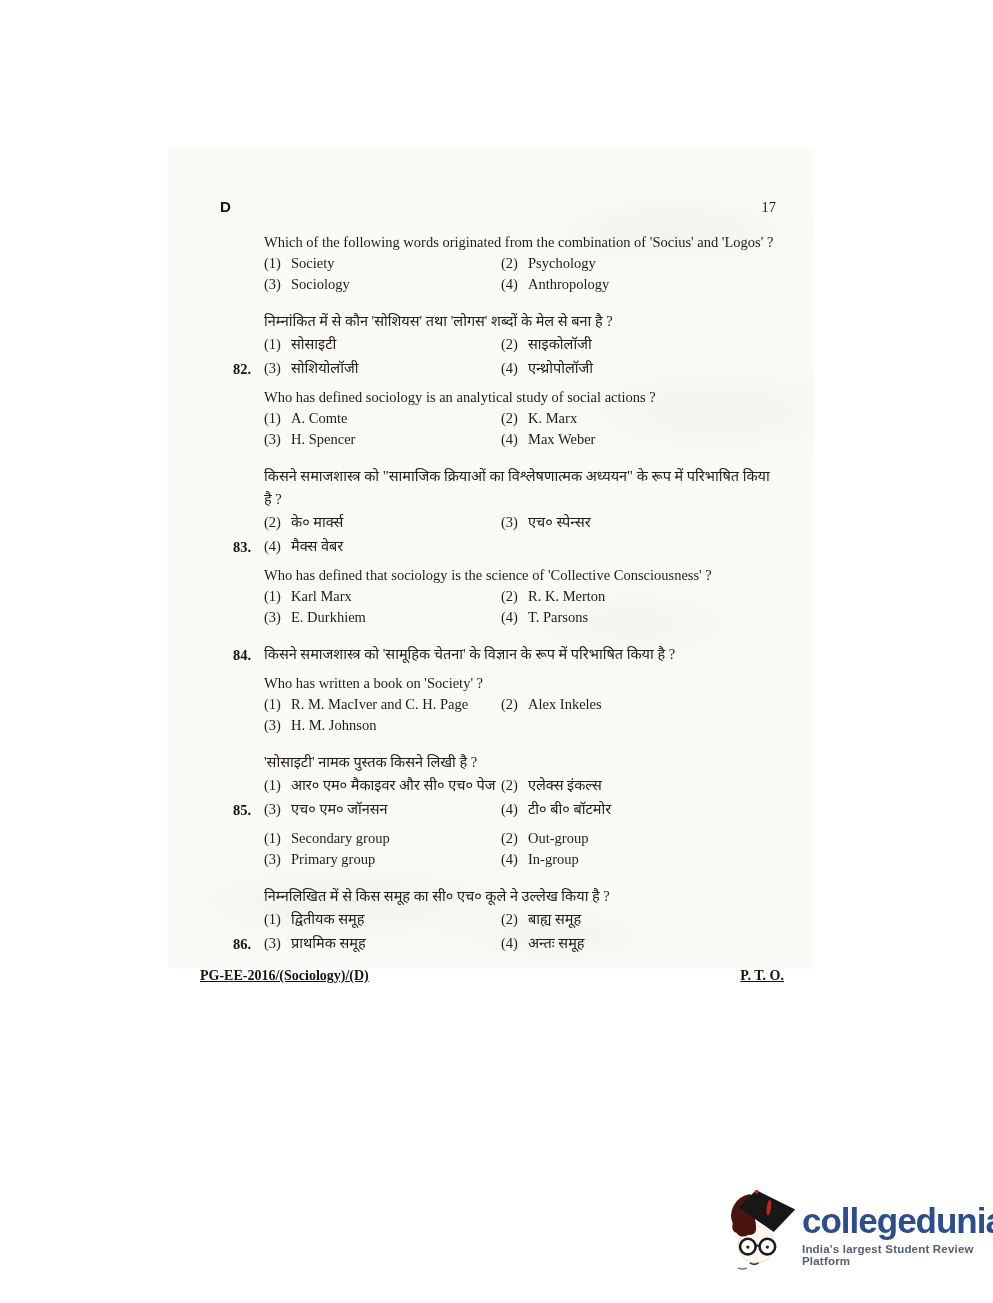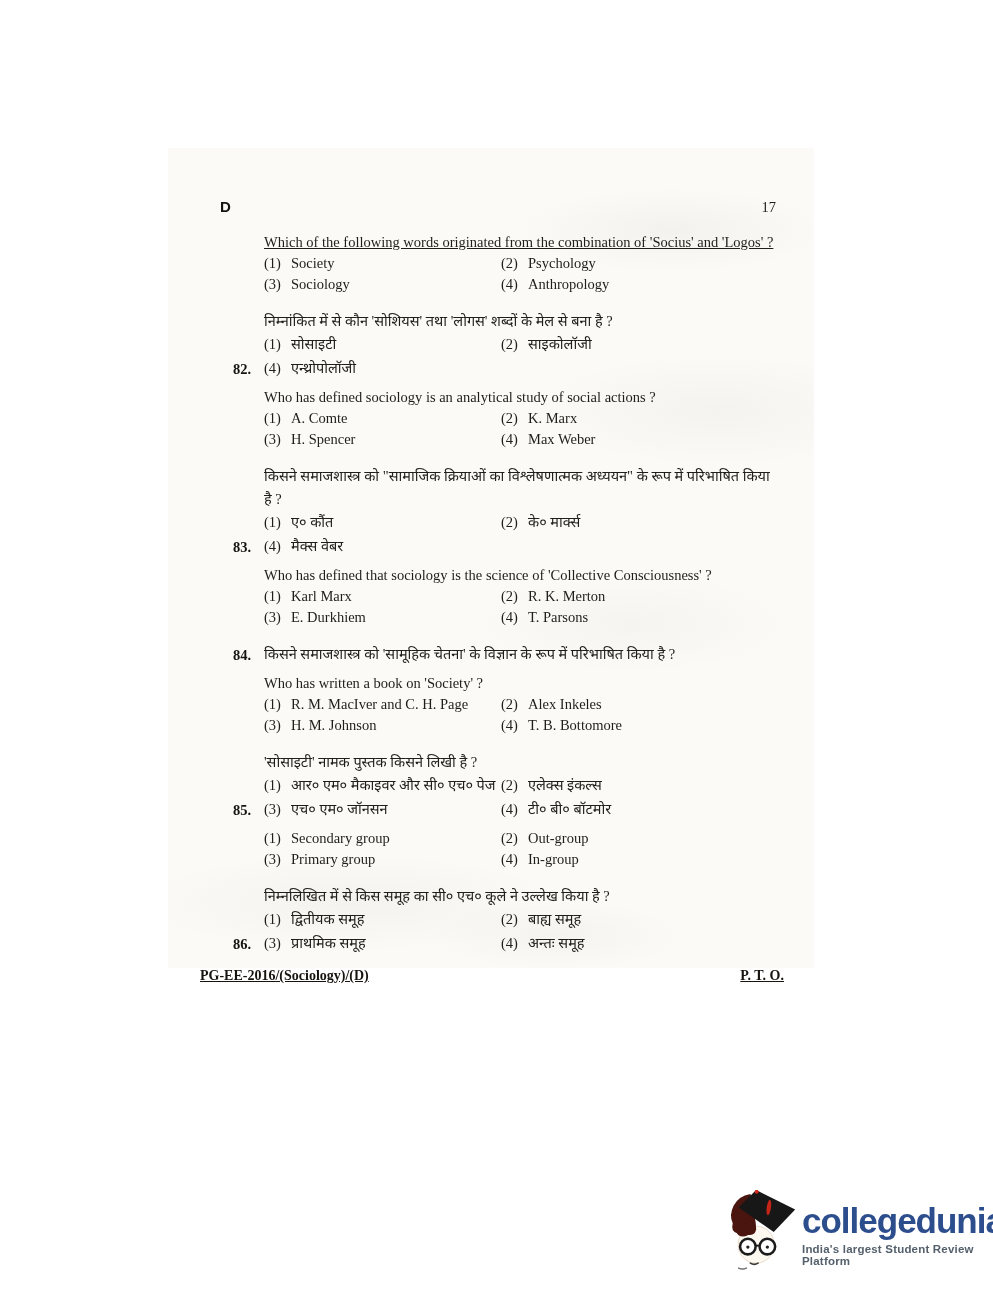--- a/index.html
+++ b/index.html
@@ -45,21 +45,21 @@
 
   .question { padding-left: 65px; margin-bottom: 7px; }
   .q-row { display: flex; align-items: flex-end; }
   .q-num {
     width: 31px; flex-shrink: 0;
     font-weight: 700; font-size: 14.5px; line-height: 21px;
     color: #17140f;
   }
   .q-body { width: 516px; font-size: 14.5px; line-height: 21px; }
   p { margin: 0; }
-  .q-text-en.justify { text-align: justify; text-decoration: underline; }
+  .q-text-en.justify { text-align: justify; }
 
   .opt-grid { display: grid; grid-template-columns: 237px auto; }
   .opt { line-height: 20.5px; white-space: nowrap; }
   .opt-n { display: inline-block; width: 27px; }
 
   .q-text-hi { line-height: 23px; margin-top: 16px; }
   .opt-grid.hi .opt { line-height: 23.5px; }
 
   .page-foot {
     display: flex;
@@ -117,41 +117,42 @@
         <div class="opt-grid">
           <div class="opt"><span class="opt-n">(1)</span><span>Society</span></div>
           <div class="opt"><span class="opt-n">(2)</span><span>Psychology</span></div>
           <div class="opt"><span class="opt-n">(3)</span><span>Sociology</span></div>
           <div class="opt"><span class="opt-n">(4)</span><span>Anthropology</span></div>
         </div>
         <p class="q-text-hi" lang="hi">निम्नांकित में से कौन 'सोशियस' तथा 'लोगस' शब्दों के मेल से बना है ?</p>
         <div class="opt-grid hi" lang="hi">
           <div class="opt"><span class="opt-n">(1)</span><span>सोसाइटी</span></div>
           <div class="opt"><span class="opt-n">(2)</span><span>साइकोलॉजी</span></div>
+          <div class="opt"><span class="opt-n">(3)</span><span>सोशियोलॉजी</span></div>
           <div class="opt"><span class="opt-n">(4)</span><span>एन्थ्रोपोलॉजी</span></div>
         </div>
       </div>
     </div>
   </section>
 
   <section class="question">
     <div class="q-row">
       <div class="q-num">83.</div>
       <div class="q-body">
         <p class="q-text-en">Who has defined sociology is an analytical study of social actions ?</p>
         <div class="opt-grid">
           <div class="opt"><span class="opt-n">(1)</span><span>A. Comte</span></div>
           <div class="opt"><span class="opt-n">(2)</span><span>K. Marx</span></div>
           <div class="opt"><span class="opt-n">(3)</span><span>H. Spencer</span></div>
           <div class="opt"><span class="opt-n">(4)</span><span>Max Weber</span></div>
         </div>
         <p class="q-text-hi" lang="hi">किसने समाजशास्त्र को "सामाजिक क्रियाओं का विश्लेषणात्मक अध्ययन" के रूप में परिभाषित किया है ?</p>
         <div class="opt-grid hi" lang="hi">
-          <div class="opt"><span class="opt-n">(1)</span><span>ए० कौंत</span></div>
           <div class="opt"><span class="opt-n">(2)</span><span>के० मार्क्स</span></div>
+          <div class="opt"><span class="opt-n">(3)</span><span>एच० स्पेन्सर</span></div>
           <div class="opt"><span class="opt-n">(4)</span><span>मैक्स वेबर</span></div>
         </div>
       </div>
     </div>
   </section>
 
   <section class="question">
     <div class="q-row">
       <div class="q-num">84.</div>
       <div class="q-body">
@@ -169,21 +170,20 @@
 
   <section class="question">
     <div class="q-row">
       <div class="q-num">85.</div>
       <div class="q-body">
         <p class="q-text-en">Who has written a book on 'Society' ?</p>
         <div class="opt-grid">
           <div class="opt"><span class="opt-n">(1)</span><span>R. M. MacIver and C. H. Page</span></div>
           <div class="opt"><span class="opt-n">(2)</span><span>Alex Inkeles</span></div>
           <div class="opt"><span class="opt-n">(3)</span><span>H. M. Johnson</span></div>
-          <div class="opt"><span class="opt-n">(4)</span><span>T. B. Bottomore</span></div>
         </div>
         <p class="q-text-hi" lang="hi">'सोसाइटी' नामक पुस्तक किसने लिखी है ?</p>
         <div class="opt-grid hi" lang="hi">
           <div class="opt"><span class="opt-n">(1)</span><span>आर० एम० मैकाइवर और सी० एच० पेज</span></div>
           <div class="opt"><span class="opt-n">(2)</span><span>एलेक्स इंकल्स</span></div>
           <div class="opt"><span class="opt-n">(3)</span><span>एच० एम० जॉनसन</span></div>
           <div class="opt"><span class="opt-n">(4)</span><span>टी० बी० बॉटमोर</span></div>
         </div>
       </div>
     </div>

